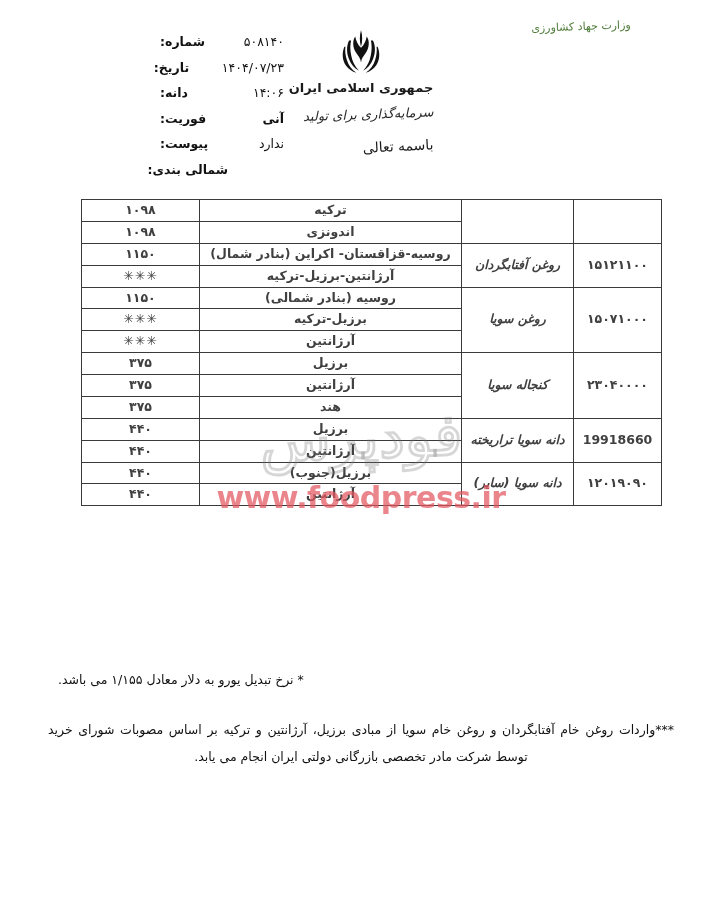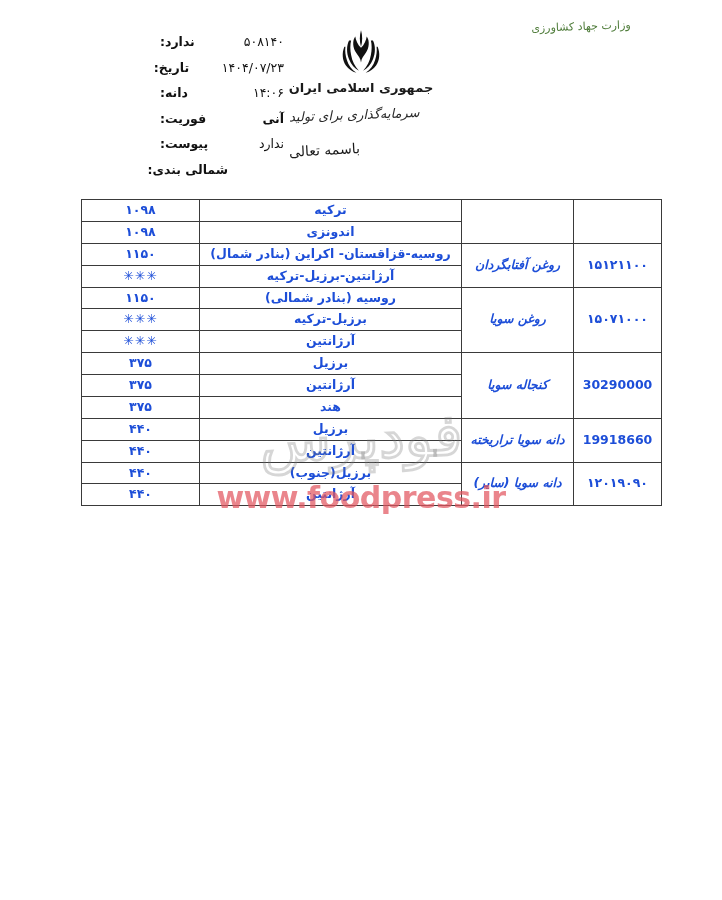--- a/index.html
+++ b/index.html
@@ -58,21 +58,21 @@
   .meta-value.thin { font-weight: normal; }
 
   
   .center-block {
     position: absolute;
     top: 26px; left: 0; right: 0;
     width: 722px;
     text-align: center;
     pointer-events: none;
   }
-  .emblem-wrap { display: inline-block; text-align: left; }
+  .emblem-wrap { display: inline-block; text-align: right; }
   .emblem { width: 52px; height: 52px; display: block; margin: 0 auto 2px; }
   .country-name {
     font-size: 13px;
     font-weight: bold;
     letter-spacing: 0.5px;
     margin-top: 1px;
     color: #1a1a1a;
     transform: scaleY(0.95);
   }
   .slogan {
@@ -126,21 +126,21 @@
     border-collapse: collapse;
     direction: rtl;
     table-layout: fixed;
   }
   table.price td {
     border: 1px solid #3a3a3a;
     text-align: center;
     vertical-align: middle;
     font-size: 12.5px;
     font-weight: bold;
-    color: #1d4ed8;
+    color: #404040;
     padding: 2px 4px;
     background: transparent;
     line-height: 1.35;
   }
   td.col-code   { width: 88px; }
   td.col-prod   { width: 112px; font-style: italic; }
   td.col-origin { width: 262px; font-size: 12.5px; }
   td.col-price  { width: 118px; }
   td.stars { letter-spacing: 1px; color: #6a6a6a; font-size: 11px; }
 
@@ -205,21 +205,21 @@
 </head>
 <body>
 
 <div class="page">
 
   <div class="header">
 
     <div class="meta" id="meta-block">
         <div class="meta-row">
           <span class="meta-value thin">۵۰۸۱۴۰</span>
-          <span class="meta-label">ندارد:</span>
+          <span class="meta-label">شماره:</span>
         </div>
         <div class="meta-row">
           <span class="meta-value thin">۱۴۰۴/۰۷/۲۳</span>
           <span class="meta-label">تاریخ:</span>
         </div>
         <div class="meta-row">
           <span class="meta-value thin">۱۴:۰۶</span>
           <span class="meta-label">دانه:</span>
         </div>
         <div class="meta-row">
@@ -292,21 +292,21 @@
           </tr>
           <tr>
             <td class="col-origin">برزیل-ترکیه</td>
             <td class="col-price stars">✳✳✳</td>
           </tr>
           <tr>
             <td class="col-origin">آرژانتین</td>
             <td class="col-price stars">✳✳✳</td>
           </tr>
           <tr>
-            <td class="col-code" rowspan="3">30290000</td>
+            <td class="col-code" rowspan="3">۲۳۰۴۰۰۰۰</td>
             <td class="col-prod" rowspan="3">کنجاله سویا</td>
             <td class="col-origin">برزیل</td>
             <td class="col-price">۳۷۵</td>
           </tr>
           <tr>
             <td class="col-origin">آرژانتین</td>
             <td class="col-price">۳۷۵</td>
           </tr>
           <tr>
             <td class="col-origin">هند</td>
@@ -332,14 +332,20 @@
             <td class="col-origin">آرژانتین</td>
             <td class="col-price">۴۴۰</td>
           </tr>
         </tbody>
     </table>
   </div>
 
   <div class="wm-fa">فودپرس</div>
   <div class="wm-url">www.foodpress.ir</div>
 
+  <div class="notes">
+    <div class="note-1">
+      <span class="inner">* نرخ تبدیل یورو به دلار معادل ۱/۱۵۵ می باشد.</span>
+    </div>
+    <div class="note-2">***واردات روغن خام آفتابگردان و روغن خام سویا از مبادی برزیل، آرژانتین و ترکیه بر اساس مصوبات شورای خرید توسط شرکت مادر تخصصی بازرگانی دولتی ایران انجام می یابد.</div>
+  </div>
 
 </div>
 
 </body></html>

